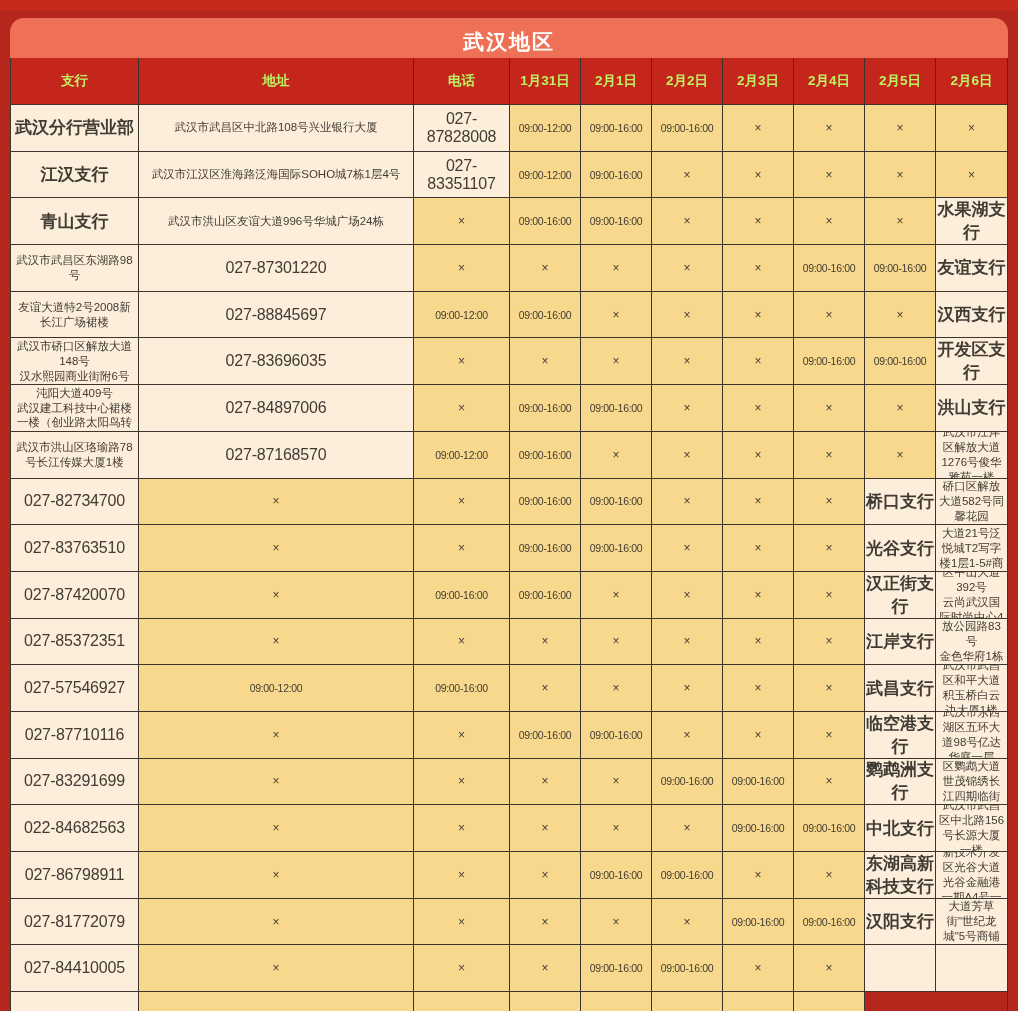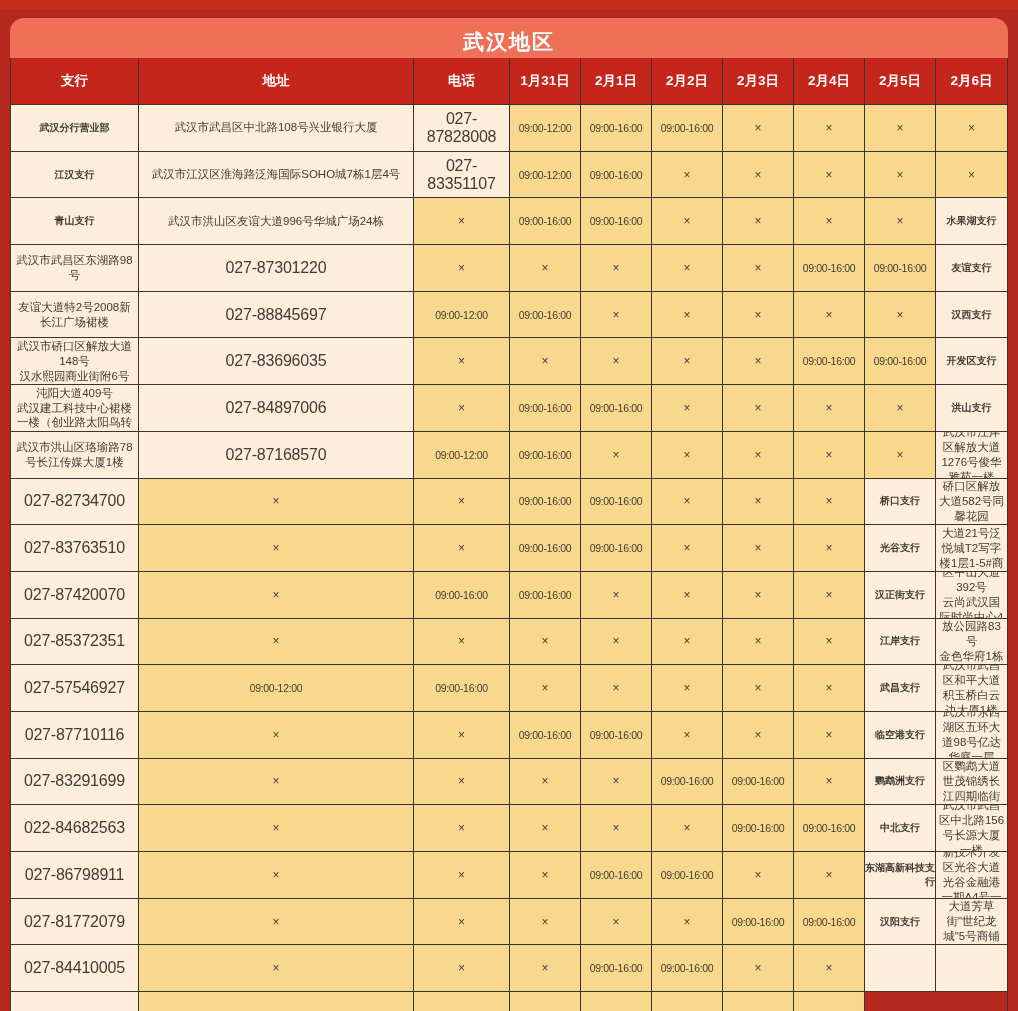--- a/index.html
+++ b/index.html
@@ -49,30 +49,30 @@
     display: flex;
     align-items: center;
     justify-content: center;
     text-align: center;
     color: #403b33;
     overflow: hidden;
   }
   .cell:nth-child(10n) { border-right: none; }
   .hdr {
     background: #c5261c;
-    color: #ffffff;
+    color: #bef264;
     font-weight: bold;
     font-size: 13.5px;
     height: 47px;
     border-bottom: 1px solid #3a362e;
   }
   .body-cell { height: 46.7px; }
   .col-cream { background: #fceedb; }
   .col-yellow { background: #f8d88c; }
-  .branch-cell { font-size: 10px; font-weight: 600; text-align: right; }
+  .branch-cell { font-size: 17px; font-weight: 600; }
   .address-cell { font-size: 11.5px; line-height: 1.3; white-space: pre-line; padding: 1px 2px; }
   .phone-cell { font-size: 16px; letter-spacing: -0.2px; }
   .sched-cell { font-size: 10.5px; letter-spacing: -0.3px; font-weight: 500; }
   .sched-cell.closed { font-size: 12px; letter-spacing: 0; color: #46413a; }
 </style>
 </head>
 <body>
 
 <div class="page">
   <div class="top-strip"></div>

